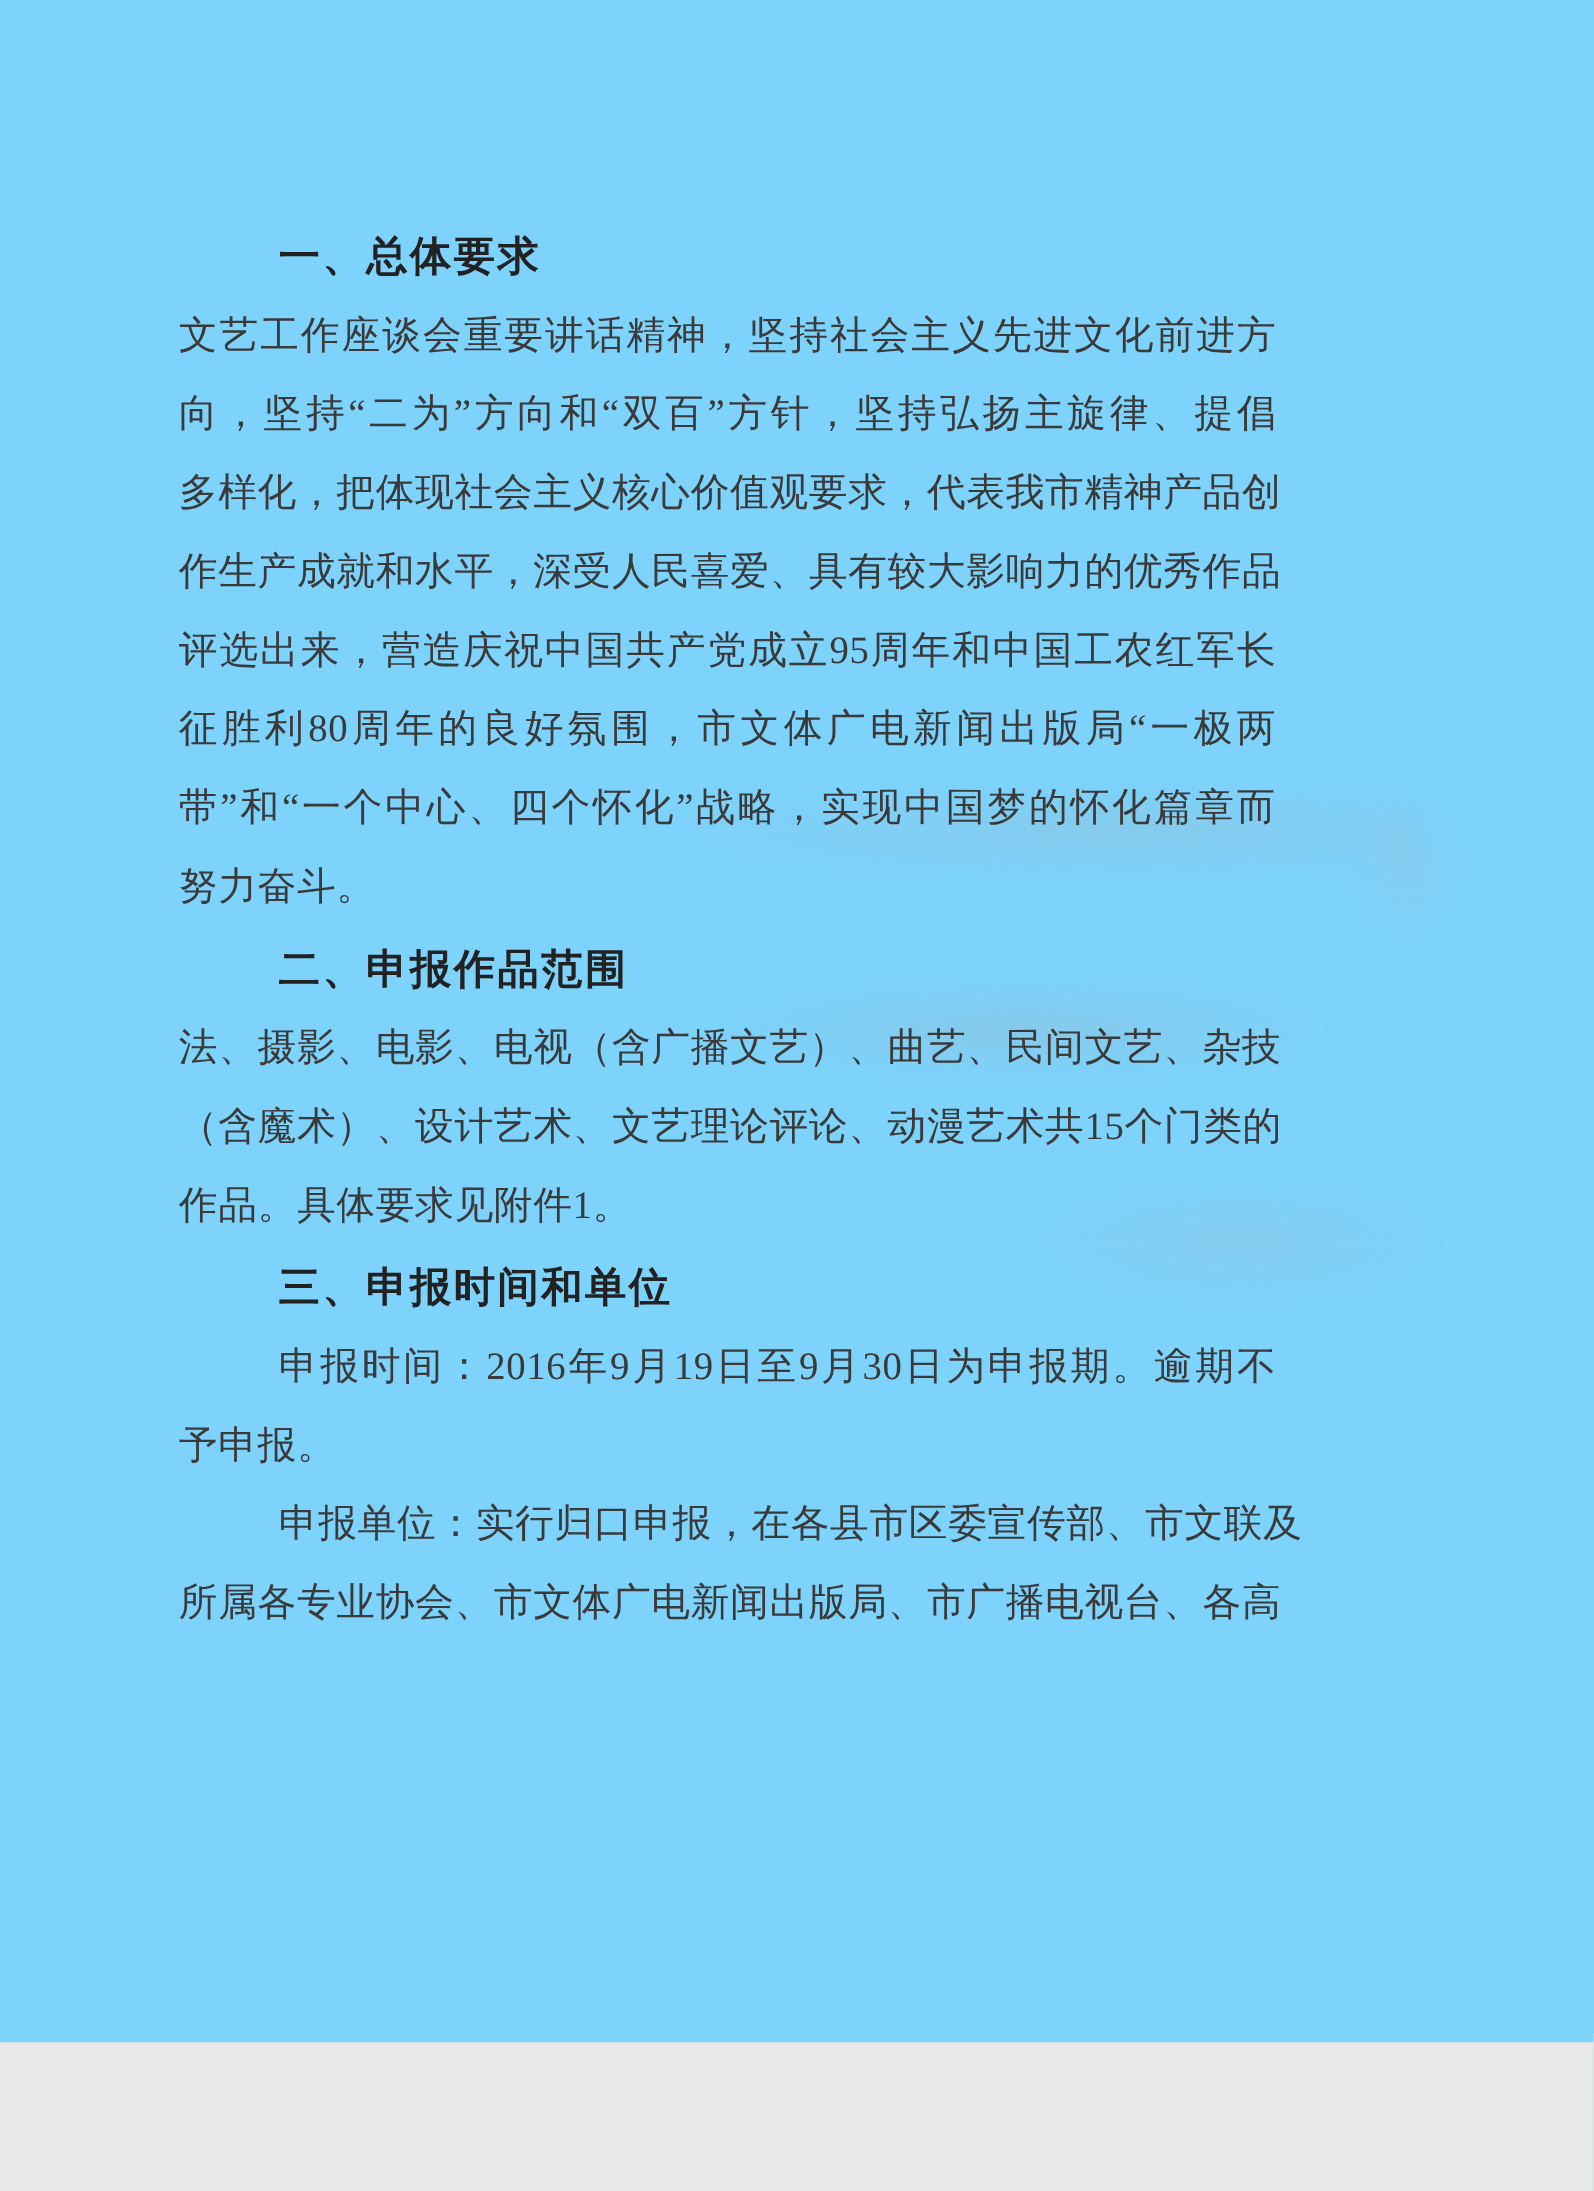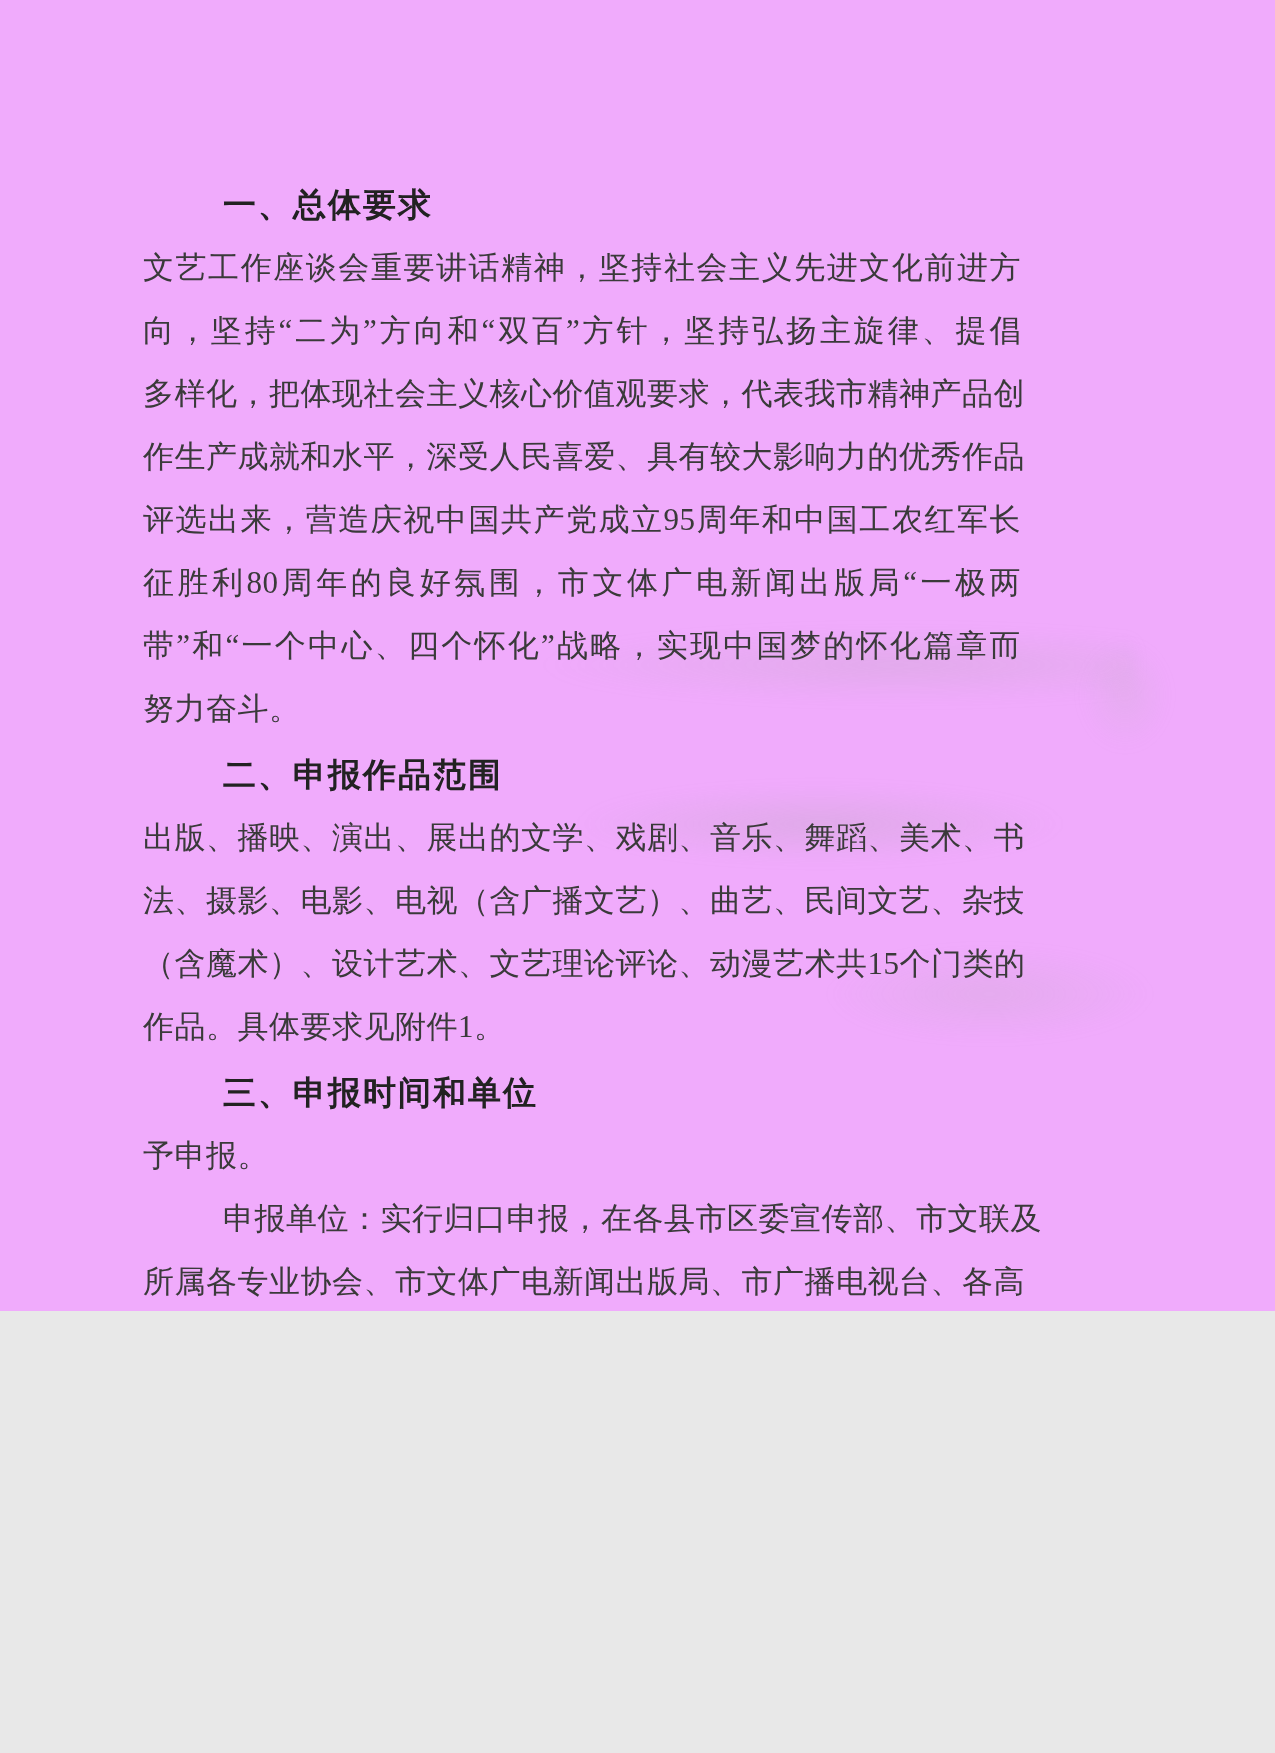--- a/index.html
+++ b/index.html
@@ -3,23 +3,23 @@
 <meta charset="utf-8">
 <style>
   html, body {
     margin: 0;
     padding: 0;
     background: #e8e8e8;
   }
   .page {
     position: relative;
     width: 1275px;
-    height: 1311px;
+    height: 1634px;
     margin: 0 auto;
-    background: #f0abfc;
+    background: #7dd3fc;
     overflow: hidden;
     font-family: "Liberation Serif", "DejaVu Serif", serif;
     color: #3a3a3a;
     text-decoration: underline;
   }
   .content {
     position: absolute;
     left: 143px;
     top: 0;
     width: 878px;
@@ -102,27 +102,27 @@
     <div class="line">向，坚持“二为”方向和“双百”方针，坚持弘扬主旋律、提倡</div>
     <div class="line">多样化，把体现社会主义核心价值观要求，代表我市精神产品创</div>
     <div class="line">作生产成就和水平，深受人民喜爱、具有较大影响力的优秀作品</div>
     <div class="line">评选出来，营造庆祝中国共产党成立95周年和中国工农红军长</div>
     <div class="line">征胜利80周年的良好氛围，市文体广电新闻出版局“一极两</div>
     <div class="line">带”和“一个中心、四个怀化”战略，实现中国梦的怀化篇章而</div>
     <div class="line end">努力奋斗。</div>
 
     <div class="heading">二、申报作品范围</div>
 
-    <div class="line">出版、播映、演出、展出的文学、戏剧、音乐、舞蹈、美术、书</div>
     <div class="line">法、摄影、电影、电视（含广播文艺）、曲艺、民间文艺、杂技</div>
     <div class="line">（含魔术）、设计艺术、文艺理论评论、动漫艺术共15个门类的</div>
     <div class="line end">作品。具体要求见附件1。</div>
 
     <div class="heading">三、申报时间和单位</div>
 
+    <div class="line indent">申报时间：2016年9月19日至9月30日为申报期。逾期不</div>
     <div class="line end">予申报。</div>
 
     <div class="line indent">申报单位：实行归口申报，在各县市区委宣传部、市文联及</div>
     <div class="line">所属各专业协会、市文体广电新闻出版局、市广播电视台、各高</div>
 
   </div>
 
   <div class="page-number">2</div>
 
 </div>

